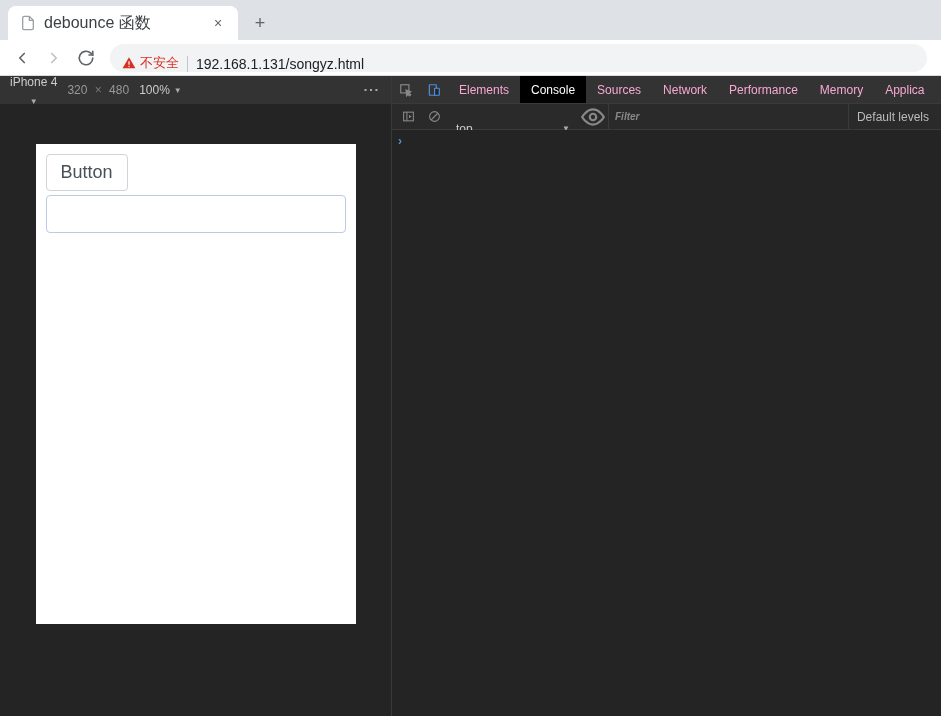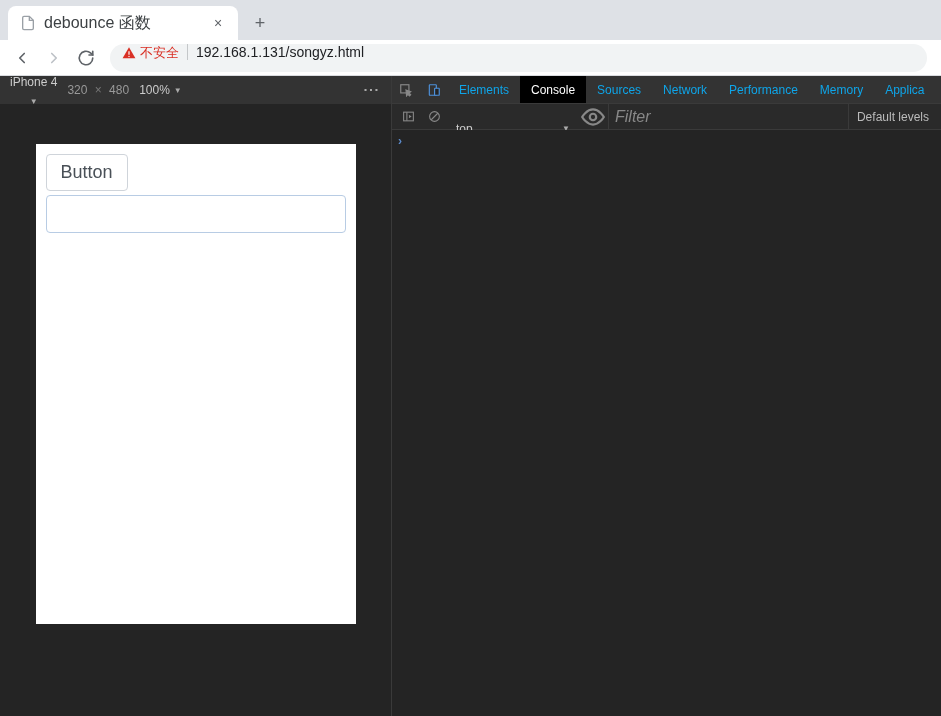--- a/index.html
+++ b/index.html
@@ -11,21 +11,21 @@
   .tab .favicon { width: 16px; height: 16px; display: flex; align-items: center; justify-content: center; }
   .tab .title { font-size: 16px; color: #3c4043; flex: 1; white-space: nowrap; overflow: hidden; text-overflow: ellipsis; }
   .tab .close { font-size: 14px; color: #5f6368; width: 16px; text-align: center; cursor: pointer; }
   .newtab { width: 28px; height: 28px; margin-left: 8px; margin-bottom: 3px; display: flex; align-items: center; justify-content: center; font-size: 18px; color: #5f6368; border-radius: 50%; cursor: pointer; }
 
   
   .addrbar { height: 36px; background: #fff; border-bottom: 1px solid #dadce0; display: flex; align-items: center; padding: 0 8px; gap: 4px; }
   .navbtn { width: 28px; height: 28px; display: flex; align-items: center; justify-content: center; color: #5f6368; border-radius: 50%; cursor: pointer; }
   .navbtn.disabled { color: #bdc1c6; }
   .navbtn svg { width: 18px; height: 18px; }
-  .omnibox { flex: 1; height: 28px; background: #f1f3f4; border-radius: 14px; display: flex; align-items: flex-start; padding: 0 12px; gap: 8px; margin: 0 6px; }
+  .omnibox { flex: 1; height: 28px; background: #f1f3f4; border-radius: 14px; display: flex; align-items: flex-end; padding: 0 12px; gap: 8px; margin: 0 6px; }
   .secure-badge { display: flex; align-items: center; gap: 4px; color: #d93025; font-size: 13px; white-space: nowrap; }
   .secure-badge svg { width: 14px; height: 14px; }
   .omni-divider { width: 1px; height: 16px; background: #c4c7c9; }
   .url { font-size: 14px; color: #202124; flex: 1; }
 
   
   .content { display: flex; height: calc(716px - 40px - 36px); }
 
   
   .device-pane { width: 392px; background: #242424; display: flex; flex-direction: column; border-right: 1px solid #3a3a3a; }
@@ -40,30 +40,30 @@
   .device-screen { width: 320px; height: 480px; background: #fff; padding: 10px; }
   .page-button { border: 1px solid #cfd4da; border-radius: 4px; background: #fff; padding: 7px 14px; font-size: 18px; color: #495057; cursor: pointer; }
   .page-input { display: block; width: 100%; margin-top: 4px; border: 1px solid #b8cce4; border-radius: 4px; height: 38px; padding: 4px 8px; font-size: 14px; }
 
   
   .devtools { flex: 1; background: #242424; display: flex; flex-direction: column; color: #ccc; font-size: 12px; }
   .dt-tabbar { height: 28px; background: #333; border-bottom: 1px solid #3a3a3a; display: flex; align-items: stretch; }
   .dt-iconbtn { width: 28px; display: flex; align-items: center; justify-content: center; color: #888; cursor: pointer; }
   .dt-iconbtn svg { width: 14px; height: 14px; }
   .dt-iconbtn.active { color: #4d90d9; }
-  .dt-tab { padding: 0 11px; display: flex; align-items: center; color: #0ea5e9; cursor: pointer; white-space: nowrap; }
+  .dt-tab { padding: 0 11px; display: flex; align-items: center; color: #f9a8d4; cursor: pointer; white-space: nowrap; }
   .dt-tab.active { background: #000; color: #fff; }
 
   .console-toolbar { height: 26px; background: #2a2a2a; border-bottom: 1px solid #3a3a3a; display: flex; align-items: center; gap: 2px; padding: 0 4px; }
   .ct-icon { width: 24px; display:flex; align-items:center; justify-content:center; color:#888; cursor:pointer; }
   .ct-icon svg { width:13px; height:13px; }
   .ctx-select { color:#ccc; padding: 0 8px; display:flex; align-items:center; gap:6px; cursor:pointer; flex: 0 0 130px; margin-top: 24px; }
   .ctx-select .tri { margin-left: auto; }
   .eye-icon { width:26px; display:flex; align-items:center; justify-content:center; color:#888; cursor:pointer; }
-  .filter-input { flex:1; background:transparent; border:none; outline:none; color:#ccc; font-size:16px; padding:0 6px; border-left:1px solid #3a3a3a; height: 100%; }
+  .filter-input { flex:1; background:transparent; border:none; outline:none; color:#ccc; font-size:10px; padding:0 6px; border-left:1px solid #3a3a3a; height: 100%; font-weight: bold; }
   .filter-input::placeholder { color: #888; font-style: italic; }
   .levels { color:#bbb; padding: 0 8px; border-left:1px solid #3a3a3a; display: flex; align-items: center; height: 100%; cursor: pointer; white-space: nowrap; }
 
   .console-body { flex:1; background:#242424; padding: 4px 6px; }
   .prompt-caret { color:#5b89c9; font-weight:bold; }
 </style>
 </head>
 <body>
 
 <div class="tabstrip">

